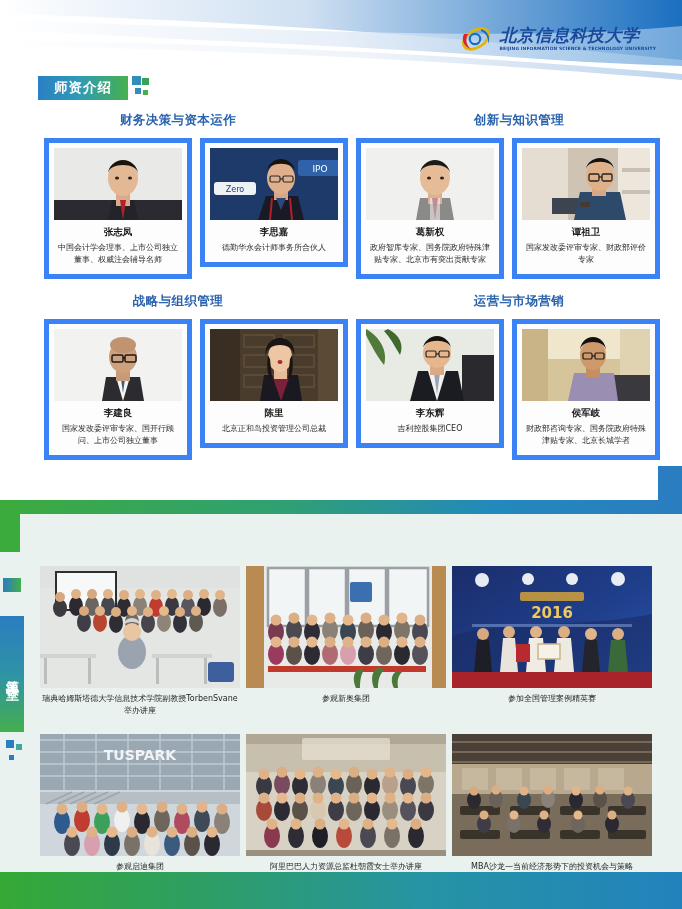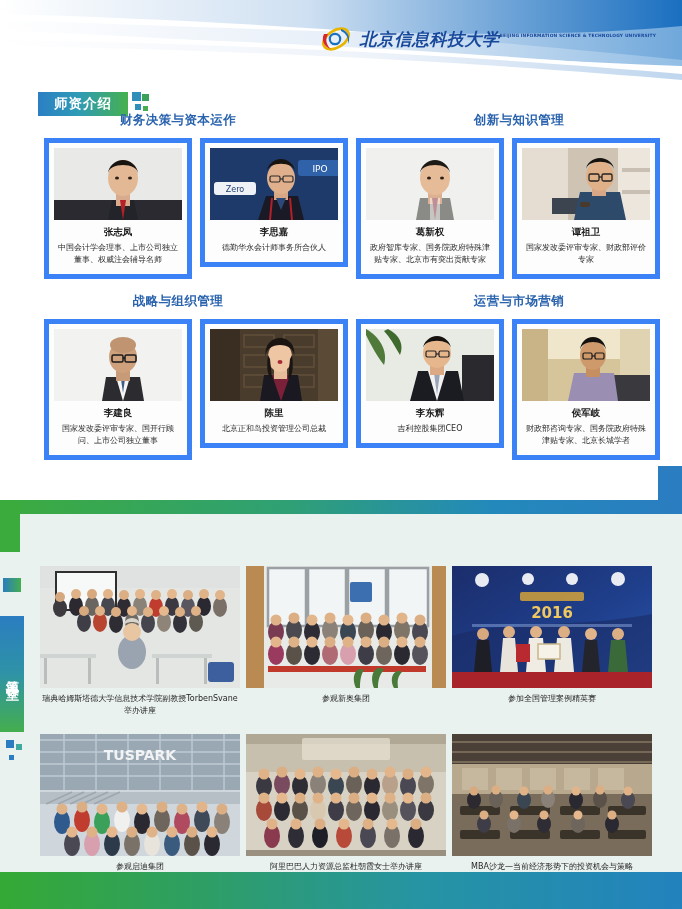--- a/index.html
+++ b/index.html
@@ -16,33 +16,33 @@
     position: absolute; left:0; top:0; width:682px; height:82px;
     overflow:hidden; background:#ffffff;
   }
   .header svg { position:absolute; left:0; top:0; }
   .logo-wrap {
     position:absolute; right:26px; top:22px;
     display:flex; align-items:center; gap:7px;
   }
   .logo-mark { position:relative; width:34px; height:34px; }
   .logo-mark svg { position:static; }
-  .logo-text { display:flex; flex-direction:row; line-height:1; }
+  .logo-text { display:flex; flex-direction:column; line-height:1; }
   .logo-cn {
     font-family:"DejaVu Serif","Liberation Serif",serif;
     font-size:17px; font-weight:bold; color:#18489c;
     letter-spacing:0.5px; font-style:italic;
   }
   .logo-en {
     font-size:4.4px; color:#18489c; letter-spacing:0.15px;
     margin-top:3px; font-weight:bold; white-space:nowrap;
   }
 
   
-  .badge-row { position:absolute; left:38px; top:92px; display:flex; align-items:flex-start;justify-content:flex-end; }
+  .badge-row { position:absolute; left:38px; top:76px; display:flex; align-items:flex-start;justify-content:flex-end; }
   .badge {
     height:24px; padding:0 16px;
     background:linear-gradient(to right,#2b7fc4 0%, #2f9bb5 45%, #46b04e 100%);
     color:#ffffff; font-size:13.5px; font-weight:bold;
     display:flex; align-items:center; letter-spacing:1px;
     font-family:"DejaVu Sans","Liberation Sans",sans-serif;
   }
   .badge-dots { position:relative; width:28px; height:30px; margin-left:4px; }
   .bd { position:absolute; }
   .bd1 { left:0;  top:0;   width:9px; height:9px; background:#2f8fb8; }

